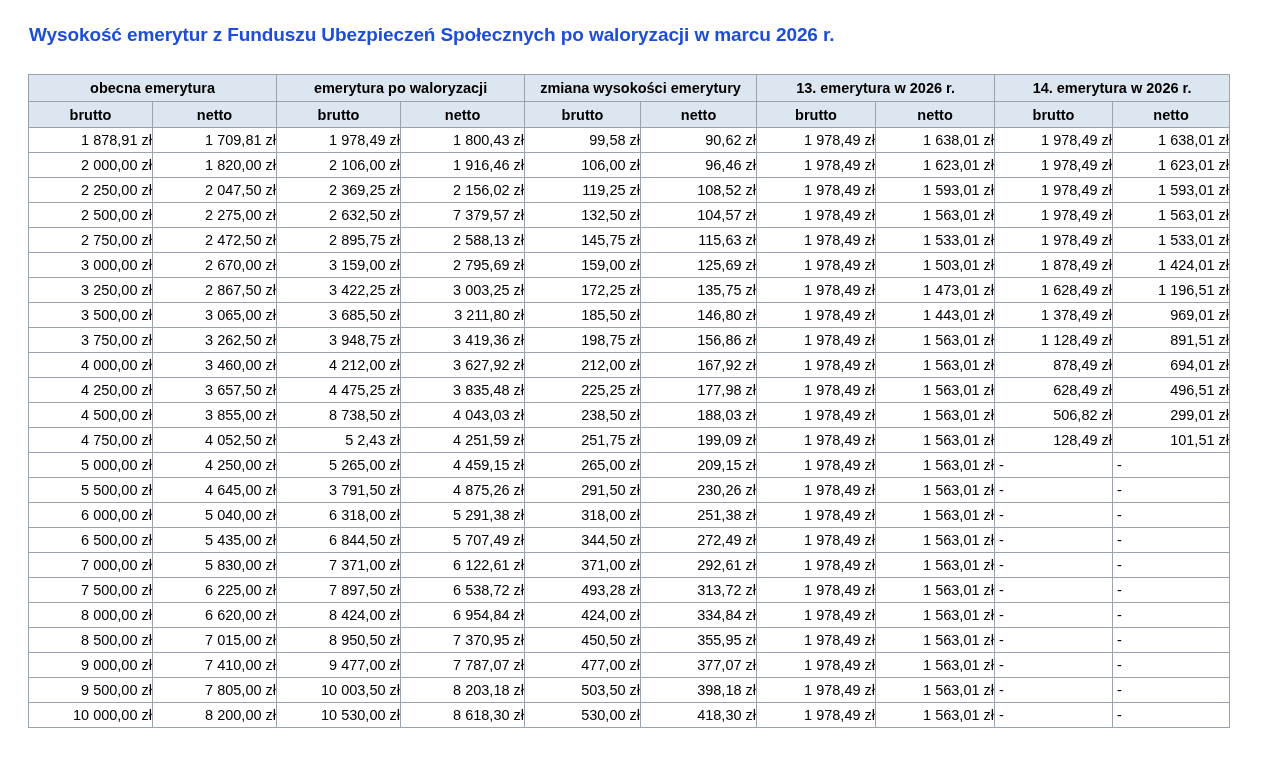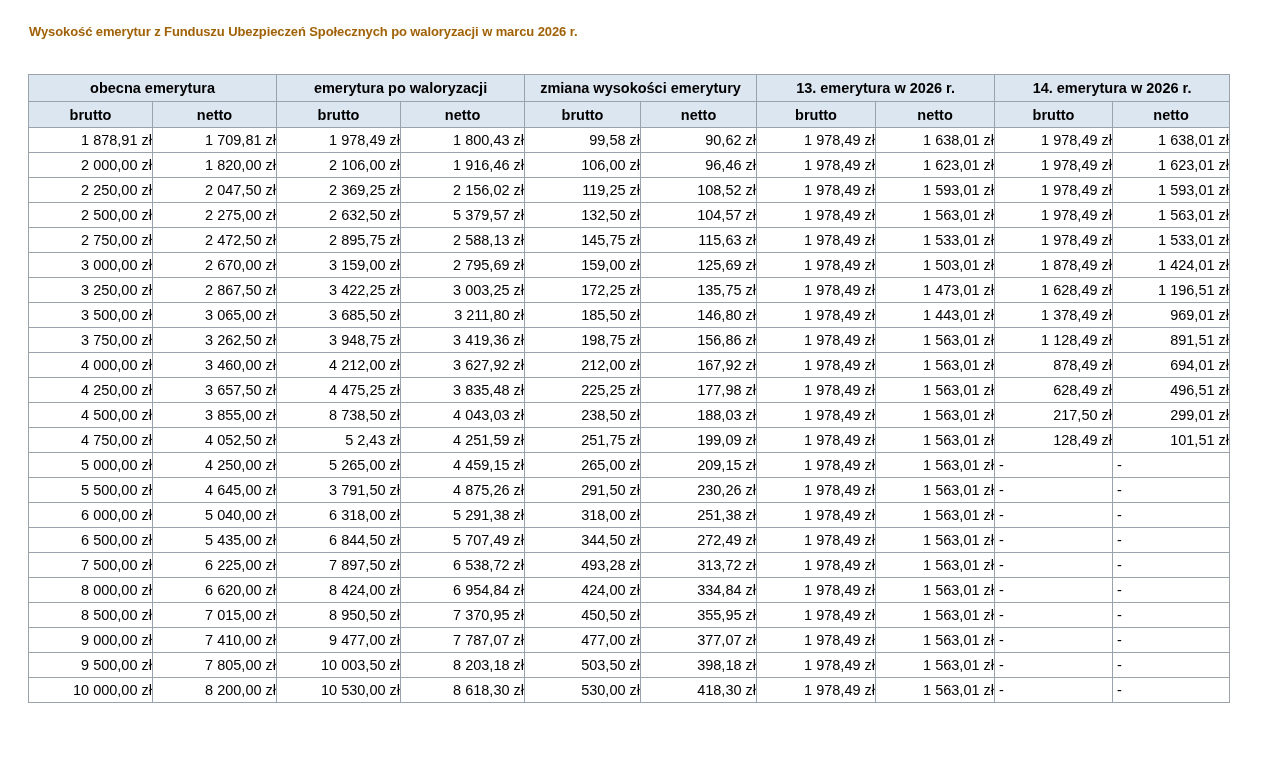--- a/index.html
+++ b/index.html
@@ -17,24 +17,24 @@
   #page {
     position: relative;
     width: 1280px;
     height: 775px;
     background: #ffffff;
   }
   #title {
     position: absolute;
     left: 29px;
     top: 24px;
-    font-size: 13px;
+    font-size: 19px;
     font-weight: bold;
     letter-spacing: -0.1px;
-    color: #a16207;
+    color: #1d4ed8;
     white-space: nowrap;
   }
   #table-wrap {
     position: absolute;
     left: 28px;
     top: 74px;
     width: 1201px;
   }
   table.pension {
     border-collapse: collapse;
@@ -159,21 +159,21 @@
             <td>108,52 zł</td>
             <td>1 978,49 zł</td>
             <td>1 593,01 zł</td>
             <td>1 978,49 zł</td>
             <td>1 593,01 zł</td>
           </tr>
           <tr>
             <td>2 500,00 zł</td>
             <td>2 275,00 zł</td>
             <td>2 632,50 zł</td>
-            <td>5 379,57 zł</td>
+            <td>7 379,57 zł</td>
             <td>132,50 zł</td>
             <td>104,57 zł</td>
             <td>1 978,49 zł</td>
             <td>1 563,01 zł</td>
             <td>1 978,49 zł</td>
             <td>1 563,01 zł</td>
           </tr>
           <tr>
             <td>2 750,00 zł</td>
             <td>2 472,50 zł</td>
@@ -260,21 +260,21 @@
           </tr>
           <tr>
             <td>4 500,00 zł</td>
             <td>3 855,00 zł</td>
             <td>8 738,50 zł</td>
             <td>4 043,03 zł</td>
             <td>238,50 zł</td>
             <td>188,03 zł</td>
             <td>1 978,49 zł</td>
             <td>1 563,01 zł</td>
-            <td>217,50 zł</td>
+            <td>506,82 zł</td>
             <td>299,01 zł</td>
           </tr>
           <tr>
             <td>4 750,00 zł</td>
             <td>4 052,50 zł</td>
             <td>5 2,43 zł</td>
             <td>4 251,59 zł</td>
             <td>251,75 zł</td>
             <td>199,09 zł</td>
             <td>1 978,49 zł</td>
@@ -318,20 +318,32 @@
             <td class="dash">-</td>
             <td class="dash">-</td>
           </tr>
           <tr>
             <td>6 500,00 zł</td>
             <td>5 435,00 zł</td>
             <td>6 844,50 zł</td>
             <td>5 707,49 zł</td>
             <td>344,50 zł</td>
             <td>272,49 zł</td>
+            <td>1 978,49 zł</td>
+            <td>1 563,01 zł</td>
+            <td class="dash">-</td>
+            <td class="dash">-</td>
+          </tr>
+          <tr>
+            <td>7 000,00 zł</td>
+            <td>5 830,00 zł</td>
+            <td>7 371,00 zł</td>
+            <td>6 122,61 zł</td>
+            <td>371,00 zł</td>
+            <td>292,61 zł</td>
             <td>1 978,49 zł</td>
             <td>1 563,01 zł</td>
             <td class="dash">-</td>
             <td class="dash">-</td>
           </tr>
           <tr>
             <td>7 500,00 zł</td>
             <td>6 225,00 zł</td>
             <td>7 897,50 zł</td>
             <td>6 538,72 zł</td>

